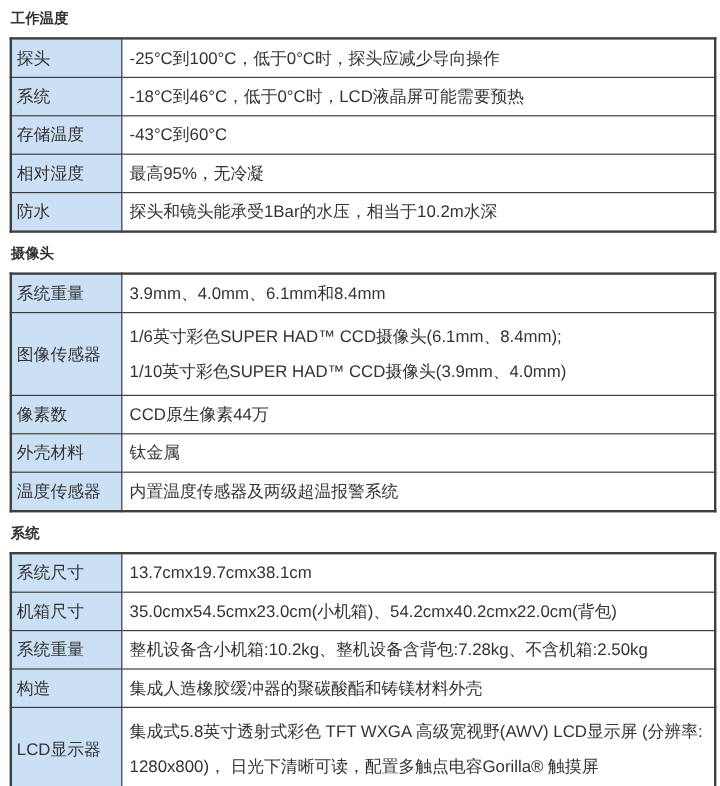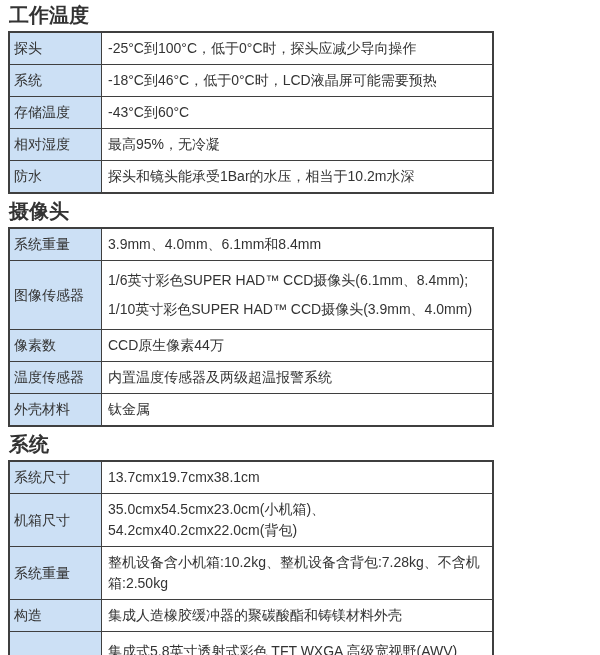--- a/index.html
+++ b/index.html
@@ -10,29 +10,29 @@
   }
   .page {
     width: 600px;
     height: 655px;
     box-sizing: border-box;
     padding: 8px 0 0 8px;
     overflow: hidden;
   }
   .section { margin-bottom: 10px; }
   .section-title {
-    font-size: 20px;
+    font-size: 12px;
     font-weight: bold;
     color: #333333;
     margin: 0 0 8px 1px;
     line-height: 15px;
   }
   table.spec {
     border-collapse: collapse;
-    width: 486px;
+    width: 589px;
     table-layout: fixed;
     border: 2px solid #3f3f3f;
     padding-left: 44px;
   }
   table.spec td {
     border: 1px solid #3f3f3f;
     font-size: 14px;
     color: #333333;
     vertical-align: middle;
   }
@@ -94,26 +94,26 @@
         <tr class="multi">
           <td class="label-cell">图像传感器</td>
           <td class="value-cell">1/6英寸彩色SUPER HAD™ CCD摄像头(6.1mm、8.4mm);
 1/10英寸彩色SUPER HAD™ CCD摄像头(3.9mm、4.0mm)</td>
         </tr>
         <tr>
           <td class="label-cell">像素数</td>
           <td class="value-cell">CCD原生像素44万</td>
         </tr>
         <tr>
+          <td class="label-cell">外壳材料</td>
+          <td class="value-cell">钛金属</td>
+        </tr>
+        <tr>
           <td class="label-cell">温度传感器</td>
           <td class="value-cell">内置温度传感器及两级超温报警系统</td>
-        </tr>
-        <tr>
-          <td class="label-cell">外壳材料</td>
-          <td class="value-cell">钛金属</td>
         </tr>
       </tbody>
     </table>
   </div>
 
   <div class="section">
     <div class="section-title">系统</div>
     <table class="spec">
       <tbody>
         <tr>

